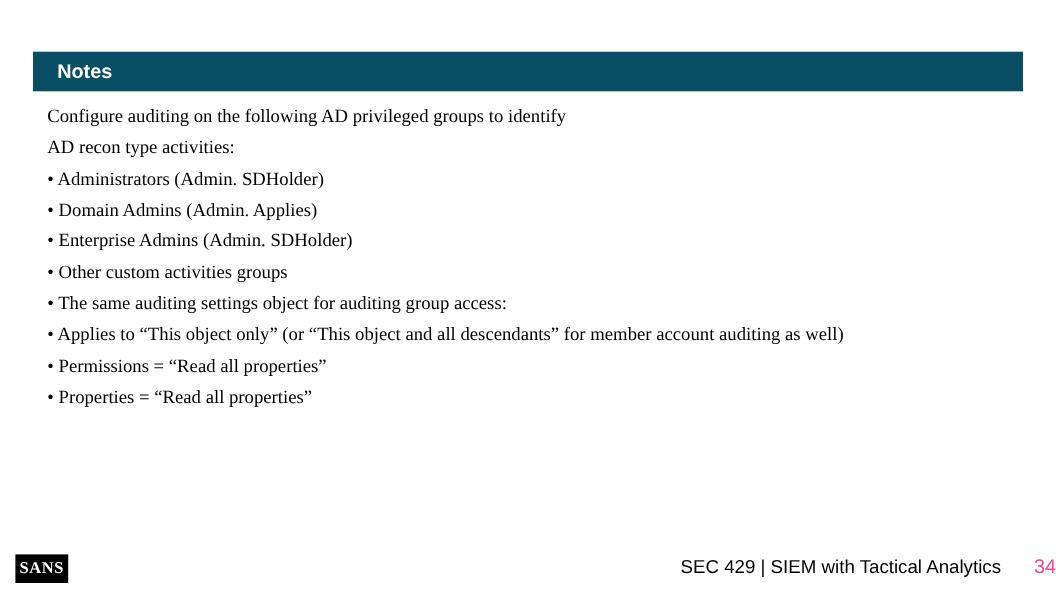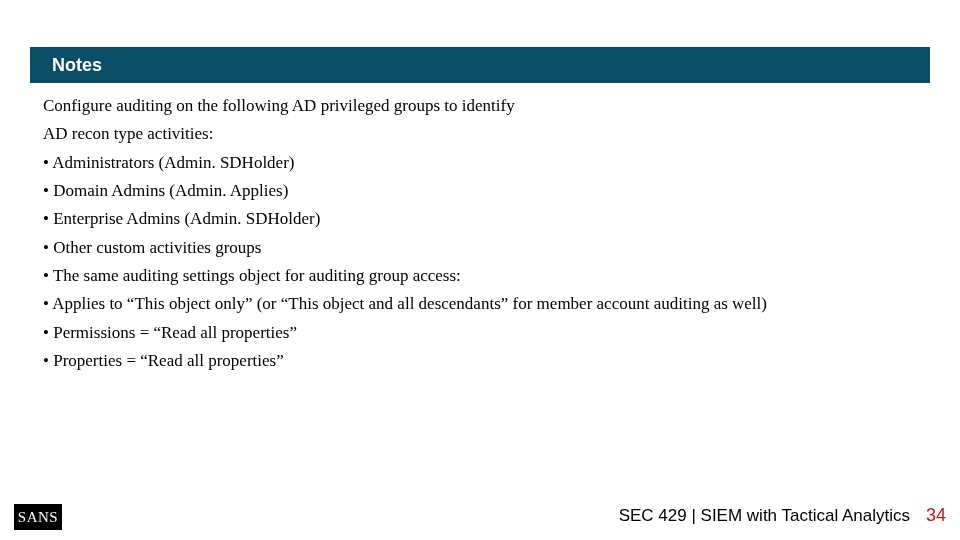--- a/index.html
+++ b/index.html
@@ -51,37 +51,37 @@
     width: 48px;
     height: 26px;
     background: #000;
     display: flex;
     align-items: center;
     justify-content: center;
   }
   .logo span {
     color: #fff;
     font-family: "Times New Roman", Georgia, serif;
-    font-weight: normal;
+    font-weight: bold;
     font-size: 15px;
     letter-spacing: 0.5px;
   }
   .course {
     position: absolute;
     right: 50px;
     bottom: 6px;
     font-size: 17px;
     color: #000;
   }
   .pagenum {
     position: absolute;
-    right: 14px;
+    right: 0;
     bottom: 6px;
     font-size: 18px;
-    color: #b91c1c;
+    color: #ec4899;
     margin-left: 12px;
   }
 </style>
 </head>
 <body>
 
 <div class="slide">
 
   <div class="title-bar">
     <span>Notes</span>

